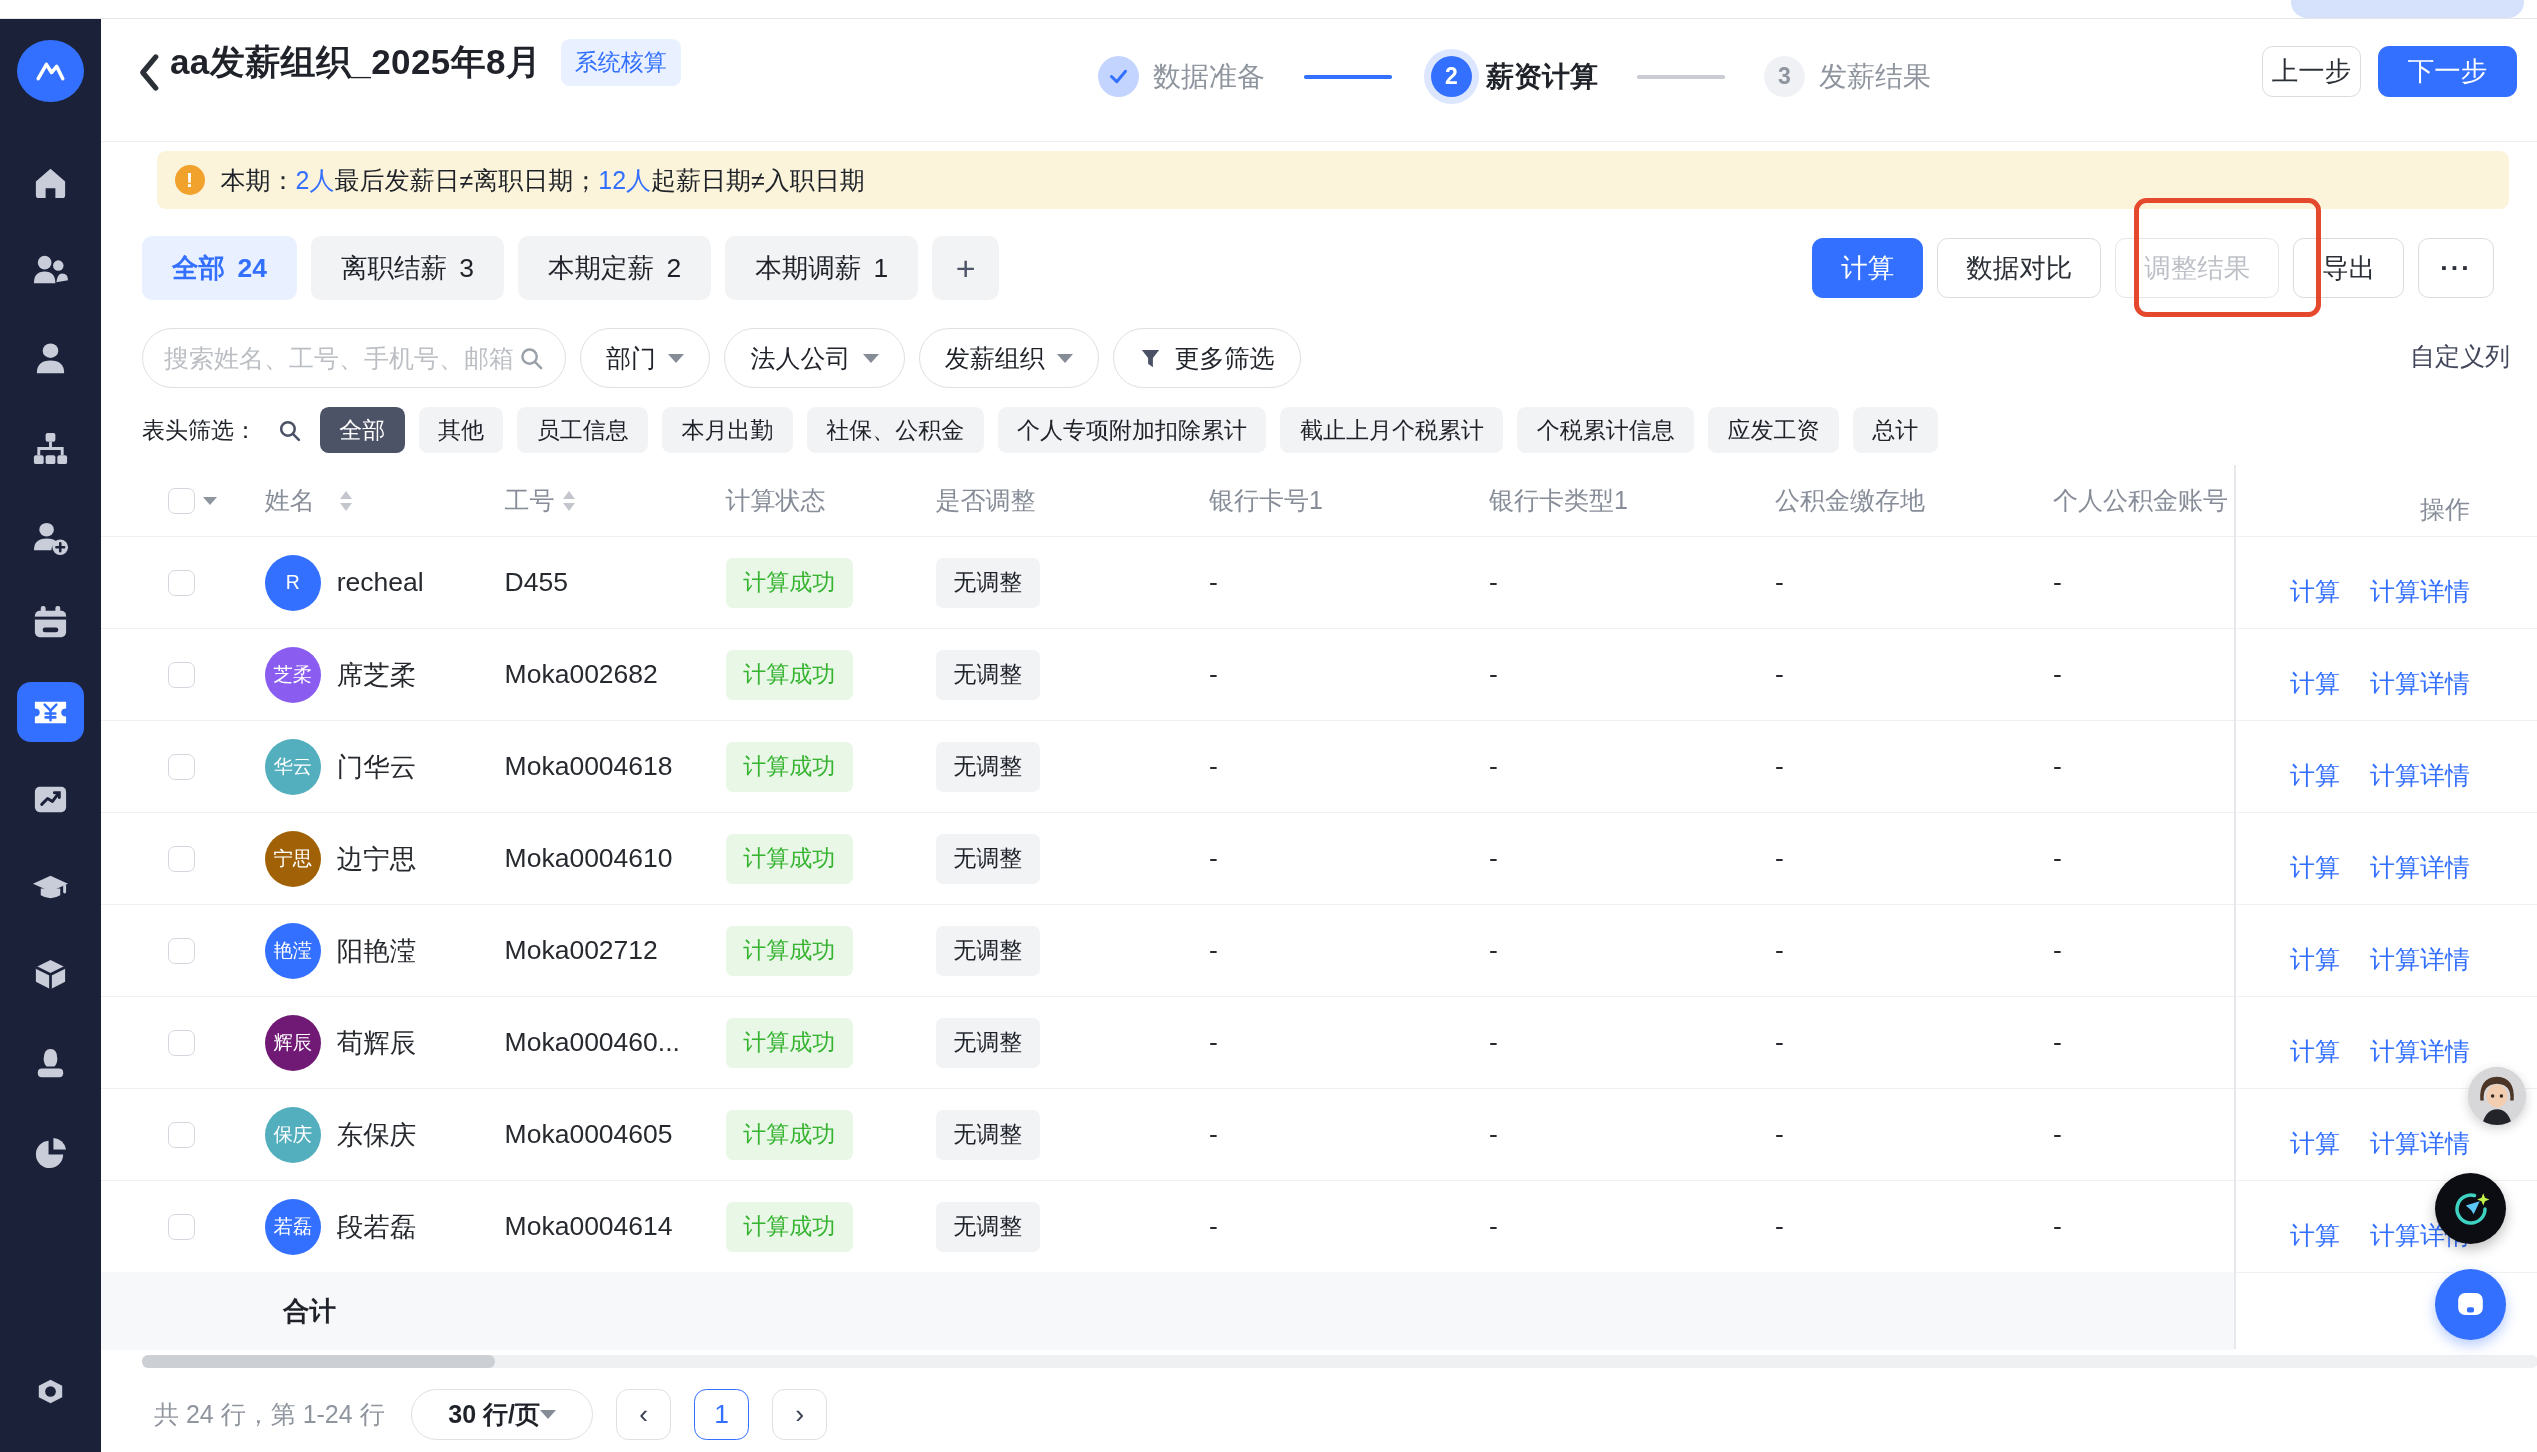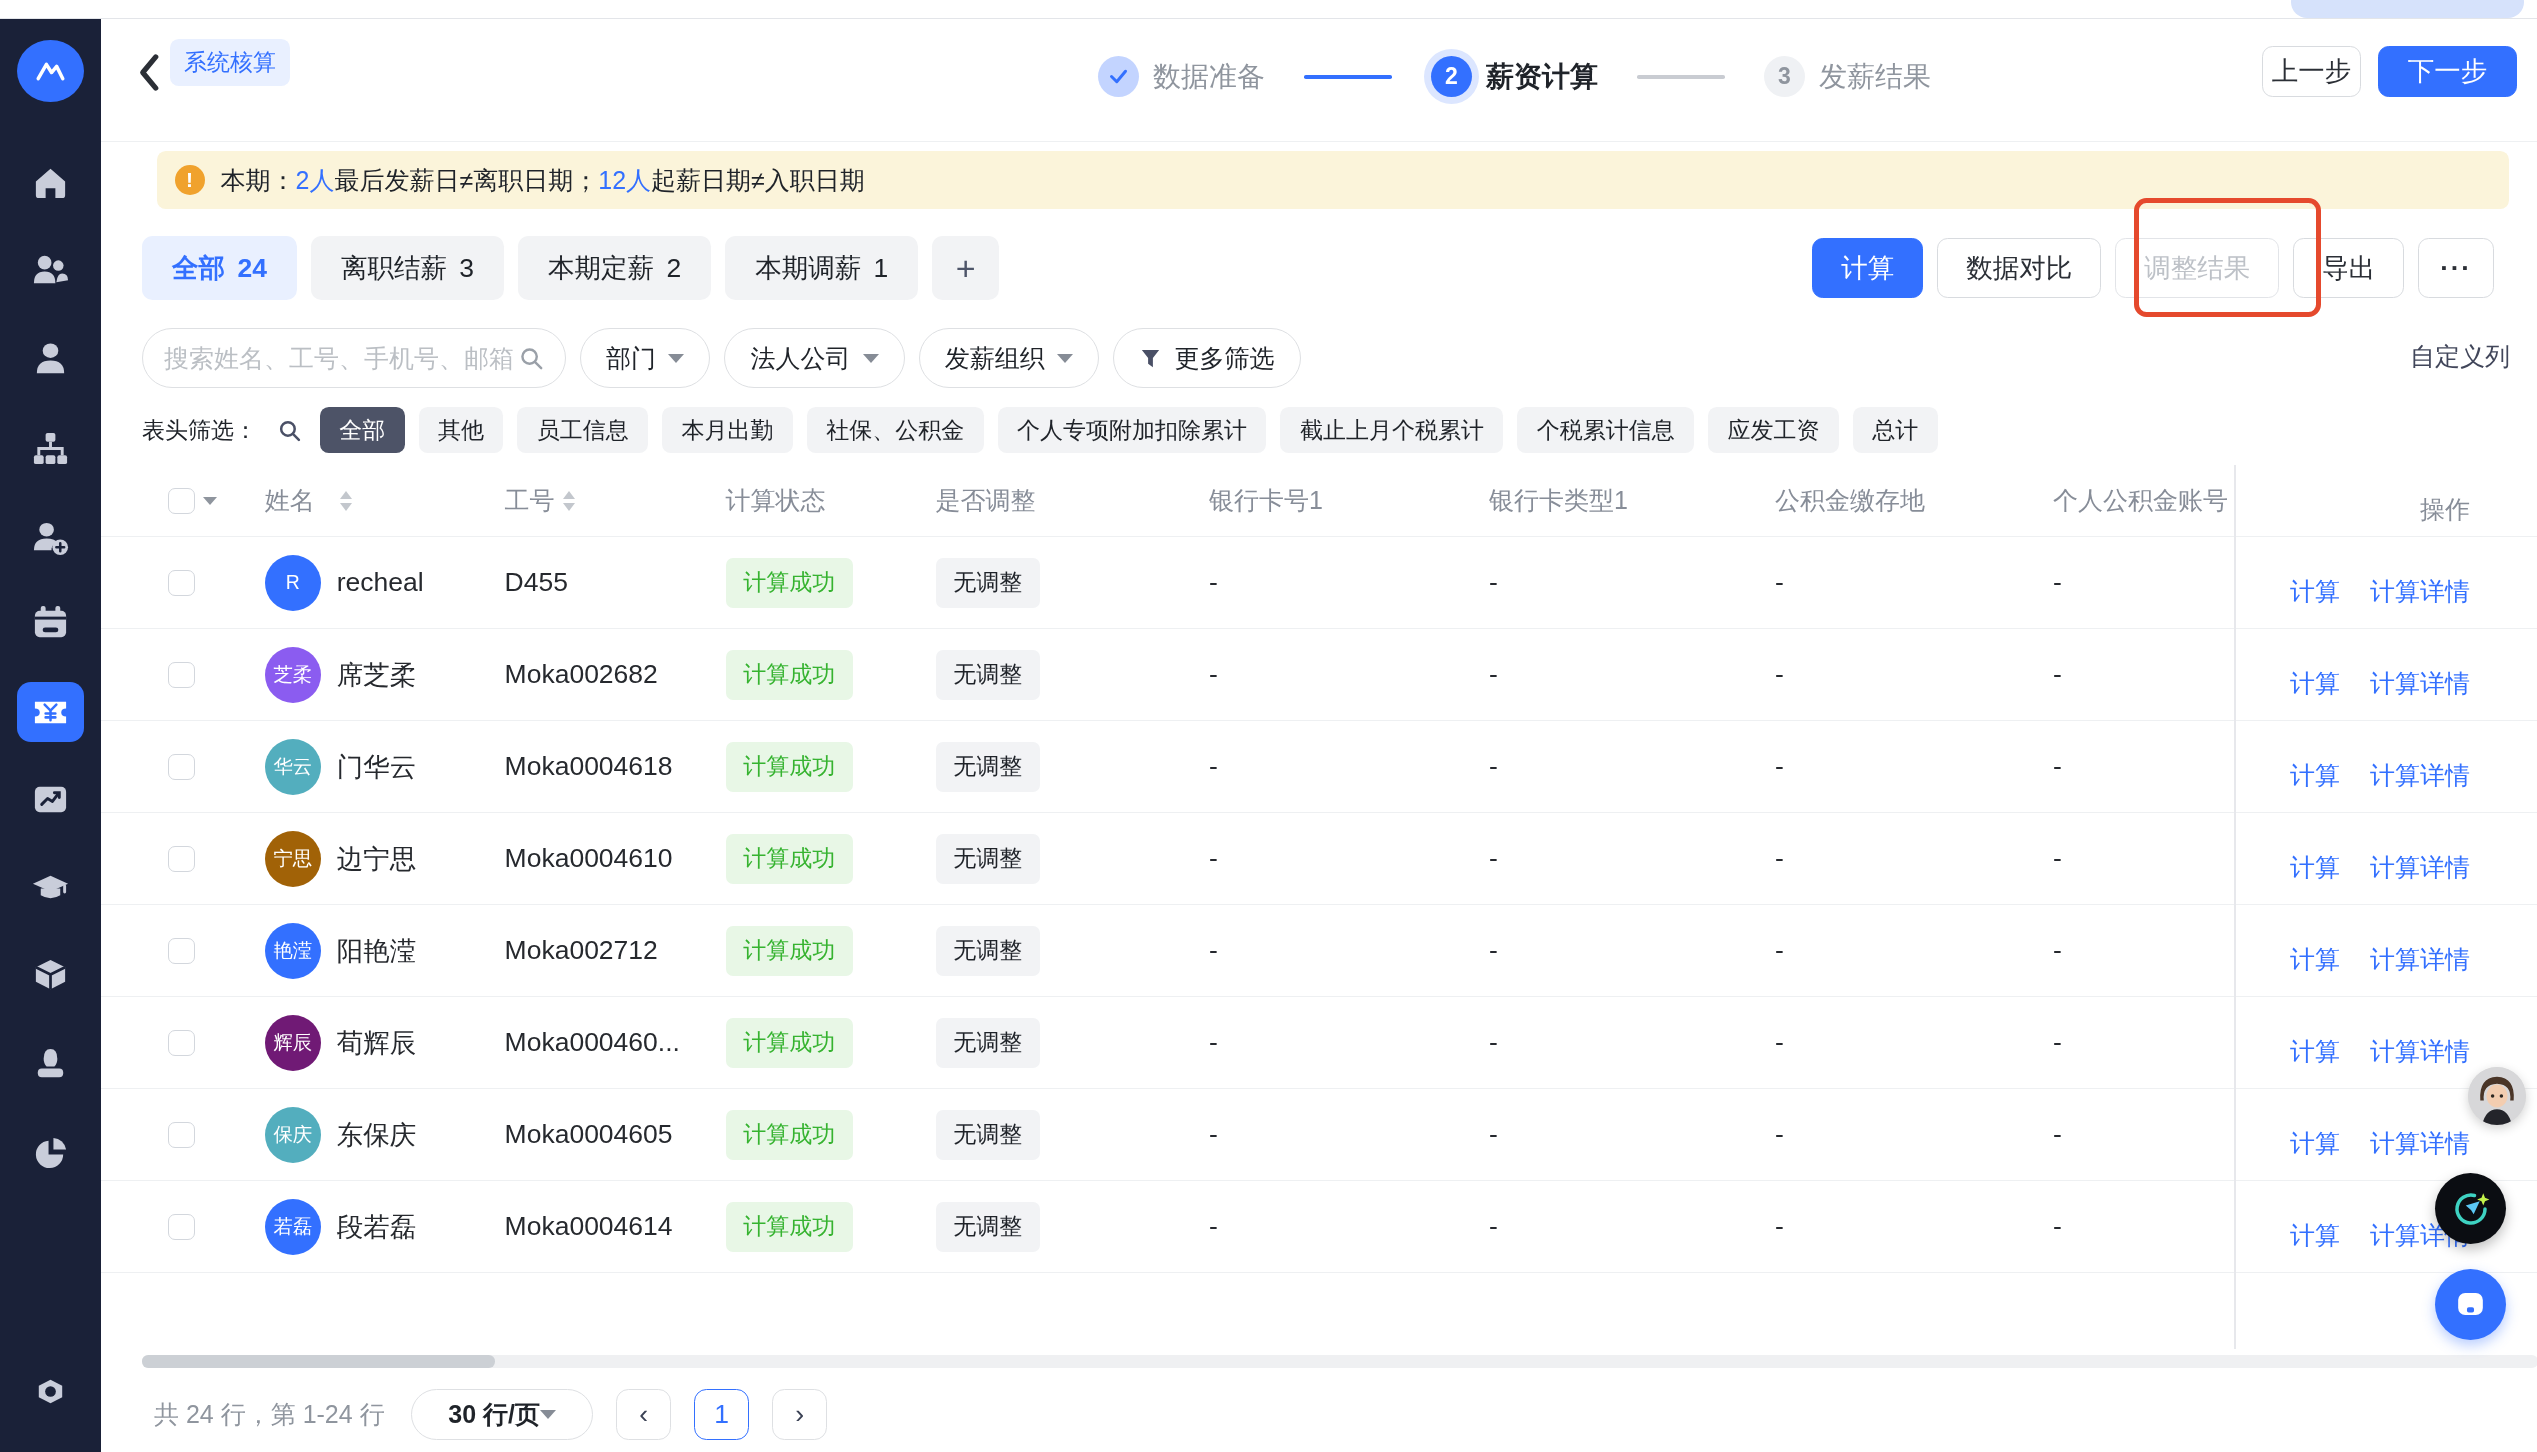--- a/index.html
+++ b/index.html
@@ -234,20 +234,21 @@
 
   <div class="main">
 
     <div class="hd">
       <div class="back">
         <svg width="26.5" height="39" viewBox="0 0 20 30">
           <path d="M15 3 L5 15 L15 27" fill="none" stroke="#2b2f36" stroke-width="4" stroke-linecap="round" stroke-linejoin="round"></path>
         </svg>
       </div>
       <div class="title-row">
+        <span class="pg-title">aa发薪组织_2025年8月</span>
         <span class="sys-badge">系统核算</span>
       </div>
 
       <div class="steps">
         <span class="st-circ st-done">
           <svg width="21" height="21" viewBox="0 0 24 24">
               <path d="M4 12 L10 18 L20 6" fill="none" stroke="#3370ff" stroke-width="3.4" stroke-linecap="round" stroke-linejoin="round"></path>
             </svg>
         </span>
         <span class="st-label dim">数据准备</span>
@@ -584,20 +585,23 @@
             <div class="c c-acct">-</div>
             <div class="c c-actions">
               <a class="lnk">计算</a>
               <a class="lnk">计算详情</a>
             </div>
           </div>
         </div>
     </div>
 
     <div class="vdiv"></div>
+    <div class="sumrow">
+      <span>合计</span>
+    </div>
 
     <div class="hscroll">
       <div class="hthumb"></div>
     </div>
 
     <div class="foot">
       <span class="cnt">共 24 行，第 1-24 行</span>
       <div class="psize">
         <span>30 行/页</span>
         <span class="caret"></span>

